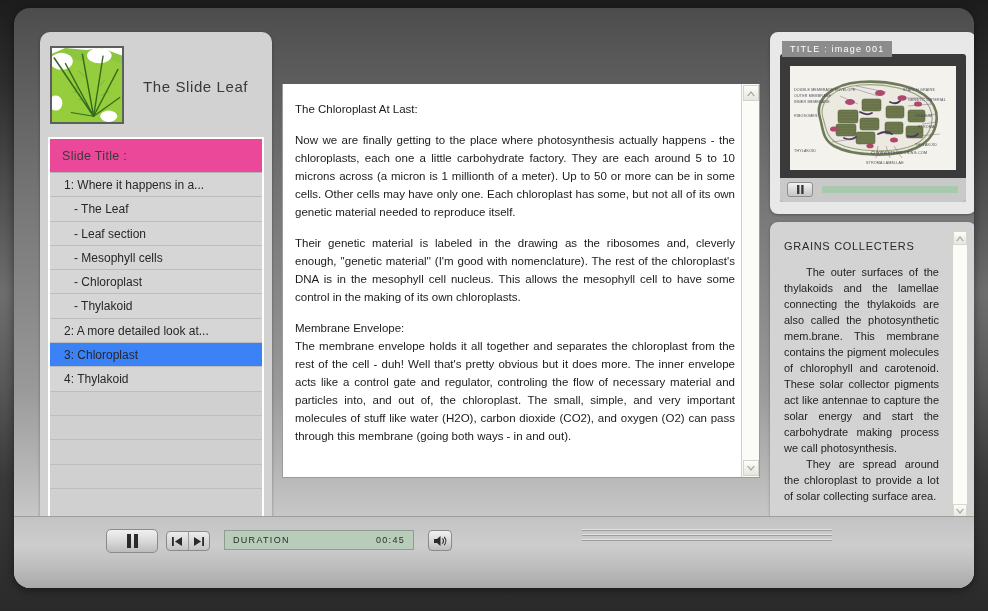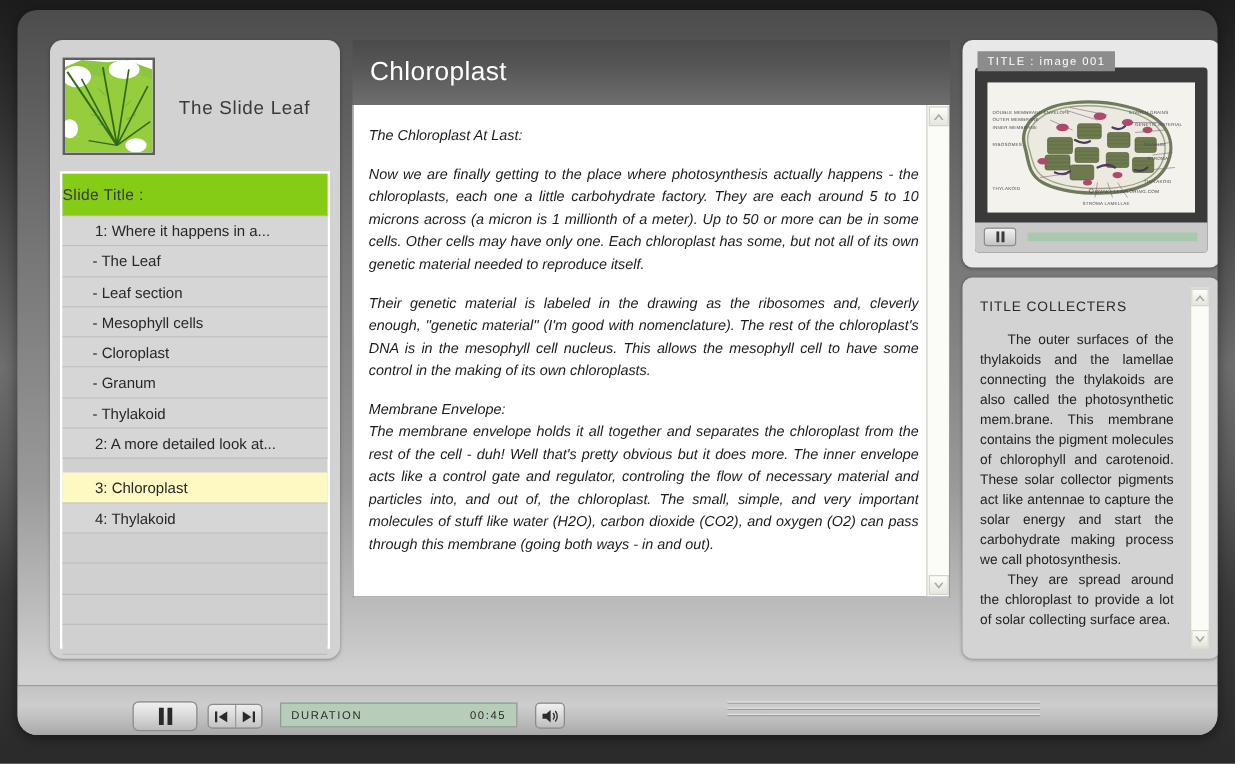--- a/index.html
+++ b/index.html
@@ -58,40 +58,40 @@
   #slide-list-box {
     position: absolute;
     left: 8px; top: 105px;
     width: 216px; height: 382px;
     background: #d0d0d0;
     border: 2px solid #ffffff;
   }
   #slide-list-header {
     height: 34px;
     line-height: 34px;
-    padding-left: 0;
+    padding-left: 12px;
     font-size: 12.5px;
     color: #3a3a3a;
     border-bottom: 1px solid #b4b4b4;
-    background: #84cc16;
+    background: #ec4899;
     letter-spacing: .3px;
   }
   .slide-row {
     height: 24.3px;
     line-height: 24.3px;
     font-size: 12px;
     color: #272727;
     border-bottom: 1px solid #bdbdbd;
     background: #d6d6d6;
     white-space: nowrap;
     overflow: hidden;
-    padding-left: 26px;
+    padding-left: 14px;
   }
   .slide-row.indent { padding-left: 24px; }
-  .slide-row.active { background: #fef9c3; margin-top: 11px; }
+  .slide-row.active { background: #3b82f6; }
   .slide-row.blank { background: #d0d0d0; }
 
   
   #main {
     position: absolute;
     left: 268px; top: 24px;
     width: 478px; height: 495px;
   }
   #main-title-bar {
     height: 52px;
@@ -102,21 +102,20 @@
     padding-left: 14px;
     letter-spacing: .3px;
   }
   #main-body {
     position: absolute;
     top: 52px; left: 0;
     width: 478px; height: 394px;
     background: #fff;
     border: 1px solid #9a9a9a;
     border-top: none;
-    font-style: italic;
   }
   #main-text {
     position: absolute;
     left: 12px; top: 16px;
     width: 440px; height: 412px;
     font-size: 11.5px;
     line-height: 18px;
     color: #1b1b1b;
     text-align: justify;
     overflow: hidden;
@@ -241,21 +240,21 @@
     border: 1px solid #d7d7cd;
     display: flex; align-items: center; justify-content: center;
   }
   .rscroll .arw.up { top: 0; }
   .rscroll .arw.down { bottom: 0; }
 
   
   #toolbar {
     position: absolute;
     left: 0; bottom: 0;
-    width: 960px; height: 40px;
+    width: 960px; height: 72px;
     background: linear-gradient(to bottom, #c3c3c3 0%, #cdcdcd 40%, #bcbcbc 72%, #a9a9a9 100%);
     border-top: 1px solid #9d9d9d;
   }
   .btn3d {
     background: linear-gradient(to bottom, #f0f0f0 0%, #dcdcdc 45%, #bcbcbc 100%);
     border: 1px solid #8b8b8b;
     border-radius: 5px;
     display: flex; align-items: center; justify-content: center;
   }
   #tb-play {
@@ -335,36 +334,34 @@
 
     <div id="brand-title">The Slide Leaf</div>
 
     <div id="slide-list-box">
       <div id="slide-list-header">Slide Title :</div>
       <div id="slide-rows">
           <div class="slide-row">1: Where it happens in a...</div>
           <div class="slide-row indent">- The Leaf</div>
           <div class="slide-row indent">- Leaf section</div>
           <div class="slide-row indent">- Mesophyll cells</div>
-          <div class="slide-row indent">- Cloroplast</div>
-          <div class="slide-row indent">- Granum</div>
+          <div class="slide-row indent">- Chloroplast</div>
           <div class="slide-row indent">- Thylakoid</div>
           <div class="slide-row">2: A more detailed look at...</div>
           <div class="slide-row active">3: Chloroplast</div>
           <div class="slide-row">4: Thylakoid</div>
           <div class="slide-row blank"></div>
           <div class="slide-row blank"></div>
           <div class="slide-row blank"></div>
           <div class="slide-row blank"></div>
         </div>
     </div>
   </div>
 
   <div id="main">
-    <div id="main-title-bar">Chloroplast</div>
     <div id="main-body">
       <div id="main-text">
           <p>The Chloroplast At Last:</p>
           <p>Now we are finally getting to the place where photosynthesis actually happens - the chloroplasts, each one a little carbohydrate factory. They are each around 5 to 10 microns across (a micron is 1 millionth of a meter). Up to 50 or more can be in some cells. Other cells may have only one. Each chloroplast has some, but not all of its own genetic material needed to reproduce itself.</p>
           <p>Their genetic material is labeled in the drawing as the ribosomes and, cleverly enough, ''genetic material'' (I'm good with nomenclature). The rest of the chloroplast's DNA is in the mesophyll cell nucleus. This allows the mesophyll cell to have some control in the making of its own chloroplasts.</p>
           <p class="tight">Membrane Envelope:</p>
           <p>The membrane envelope holds it all together and separates the chloroplast from the rest of the cell - duh! Well that's pretty obvious but it does more. The inner envelope acts like a control gate and regulator, controling the flow of necessary material and particles into, and out of, the chloroplast. The small, simple, and very important molecules of stuff like water (H2O), carbon dioxide (CO2), and oxygen (O2) can pass through this membrane (going both ways - in and out).</p>
         </div>
       <div class="vscroll">
         <div class="arw up">
@@ -448,21 +445,21 @@
               <rect x="0" y="0" width="2.4" height="9" fill="#3a3a3a"></rect>
               <rect x="4.2" y="0" width="2.4" height="9" fill="#3a3a3a"></rect>
             </svg>
         </div>
         <div id="img-progress"></div>
       </div>
     </div>
   </div>
 
   <div id="right-bottom">
-    <div id="solar-heading">TITLE COLLECTERS</div>
+    <div id="solar-heading">GRAINS COLLECTERS</div>
     <div id="solar-text">
         <p>The outer surfaces of the thylakoids and the lamellae connecting the thylakoids are also called the photosynthetic mem.brane. This membrane contains the pigment molecules of chlorophyll and carotenoid. These solar collector pigments act like antennae to capture the solar energy and start the carbohydrate making process we call photosynthesis.</p>
         <p>They are spread around the chloroplast to provide a lot of solar collecting surface area.</p>
       </div>
     <div class="rscroll">
       <div class="arw up">
         <svg class="chev" viewBox="0 0 8 5">
             <path d="M4,0 L8,5 L6.4,5 L4,2 L1.6,5 L0,5 Z" fill="#a9a9a0"></path>
           </svg>
       </div>

